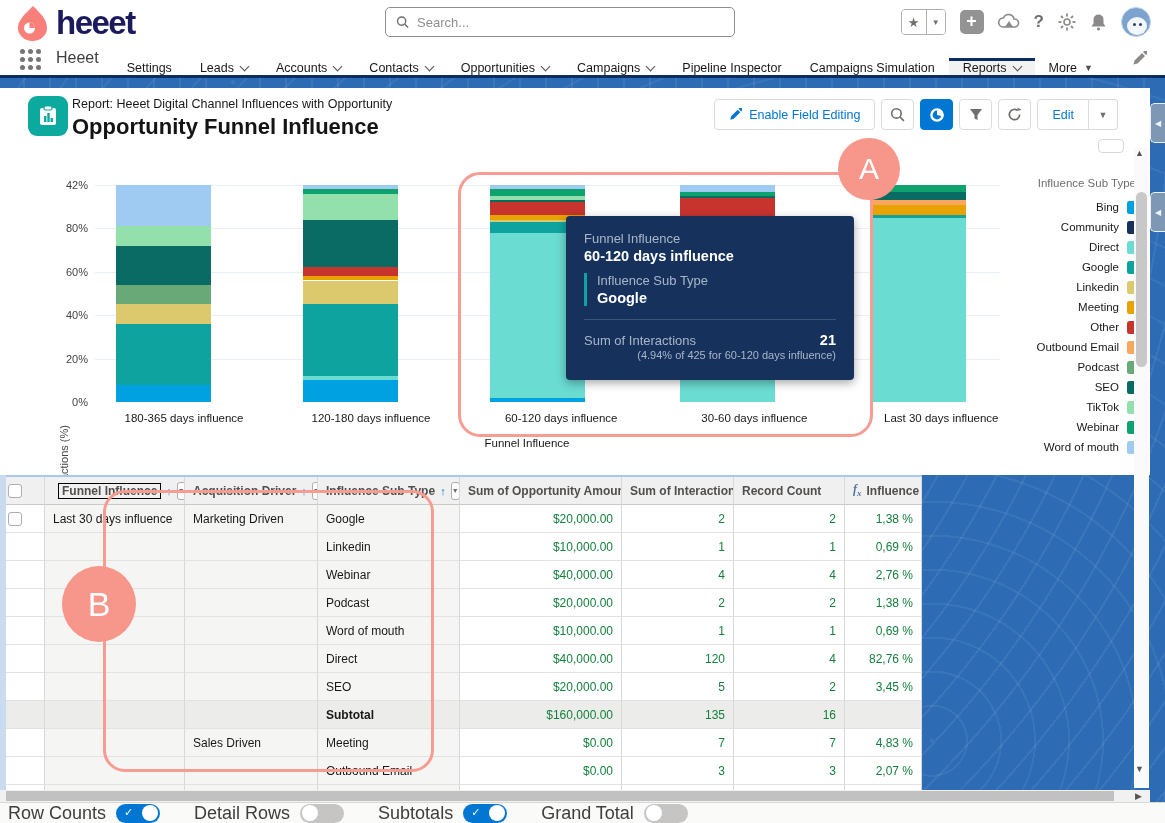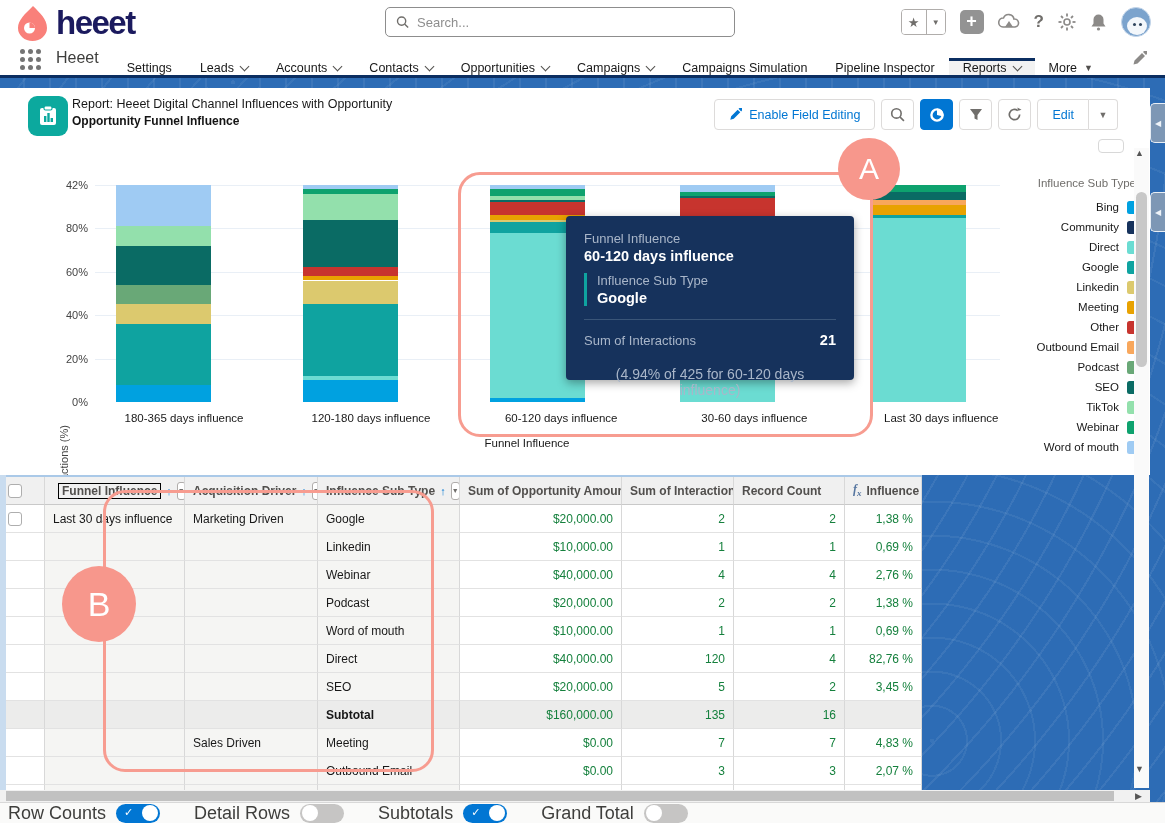--- a/index.html
+++ b/index.html
@@ -47,21 +47,21 @@
   .tri-down { color:#514f4d; font-size:9px; }
   .nav-pencil { position:absolute; right:18px; top:7px; color:#706e6b; }
   .navy-line { left:0; top:75px; width:1165px; height:3px; background:#0b2e61; }
 
   
   .report-card { left:0; top:88px; width:1150px; height:57px; background:#fff; z-index:5; }
   .report-icon { left:28px; top:8px; width:40px; height:40px; border-radius:9px; background:#0ca99e;
     display:flex; align-items:center; justify-content:center; }
   .report-meta { left:72px; top:9px; }
   .report-label { font-size:12.5px; color:#181818; }
-  .report-title { font-size:12px; font-weight:700; color:#141414; margin-top:3px; }
+  .report-title { font-size:22px; font-weight:700; color:#141414; margin-top:3px; }
   .hdr-actions { right:32px; top:11px; display:flex; gap:6px; align-items:center; }
   .btn { height:31px; border:1px solid #dddbda; border-radius:4px; background:#fff; display:flex; align-items:center;
     justify-content:center; gap:7px; font-size:12.5px; color:#0176d3; padding:0 14px; cursor:pointer; }
   .icon-btn { width:33px; padding:0; color:#706e6b; }
   .icon-btn.active-chart { background:#0176d3; border-color:#0176d3; }
   .btn-group { display:flex; }
   .btn-group .btn:first-child { border-radius:4px 0 0 4px; }
   .btn-group .btn:last-child { border-radius:0 4px 4px 0; border-left:none; width:29px; padding:0; color:#706e6b; font-size:9px; }
   .mini-box { left:1098px; top:139px; width:26px; height:14px; background:#fff; border:1px solid #d8d8d8; border-radius:4px; z-index:6; }
 
@@ -81,21 +81,21 @@
   .legend-item .swatch { width:13px; height:13px; border-radius:2.5px; }
 
   
   .tooltip { left:566px; top:216px; width:288px; height:164px; background:#16325c; border-radius:4px; z-index:12;
     box-shadow:0 3px 10px rgba(0,0,0,.35); padding:15px 18px 12px 18px; color:#fff; }
   .tt-label { font-size:13px; color:#a9b6c9; }
   .tt-value { font-size:14.5px; font-weight:700; color:#fff; margin-top:2px; }
   .tt-sub { border-left:3px solid #0fa3a0; padding-left:10px; margin-top:9px; }
   .tt-divider { height:1px; background:#3a5578; margin:13px 0 10px 0; }
   .tt-row { display:flex; justify-content:space-between; align-items:baseline; }
-  .tt-note { text-align:center; font-size:14px; color:#a9b6c9; margin-top:18px; }
+  .tt-note { text-align:right; font-size:11px; color:#a9b6c9; margin-top:1px; }
 
   
   .ann-rect { border:3px solid #f79c90; border-radius:22px; z-index:20; pointer-events:none; }
   .ann-rect.a { left:458px; top:172px; width:415px; height:265px; }
   .ann-rect.b { left:103px; top:490px; width:331px; height:282px; }
   .ann-circle { border-radius:50%; background:#f7978c; color:#fff; display:flex; align-items:center; justify-content:center;
     z-index:21; font-weight:400; }
   .ann-circle.a { left:838px; top:138px; width:62px; height:62px; font-size:30px; }
   .ann-circle.b { left:62px; top:566px; width:74px; height:76px; font-size:34px; }
 
@@ -227,24 +227,24 @@
       </div>
       <div class="nav-item">
         <span>Opportunities</span>
         <span class="chev"></span>
       </div>
       <div class="nav-item">
         <span>Campaigns</span>
         <span class="chev"></span>
       </div>
       <div class="nav-item">
+        <span>Pipeline Inspector</span>
+      </div>
+      <div class="nav-item">
         <span>Campaigns Simulation</span>
-      </div>
-      <div class="nav-item">
-        <span>Pipeline Inspector</span>
       </div>
       <div class="nav-item active">
         <span>Reports</span>
         <span class="chev"></span>
       </div>
       <div class="nav-item">
         <span>More</span>
         <span class="tri-down">▼</span>
       </div>
     </div>

